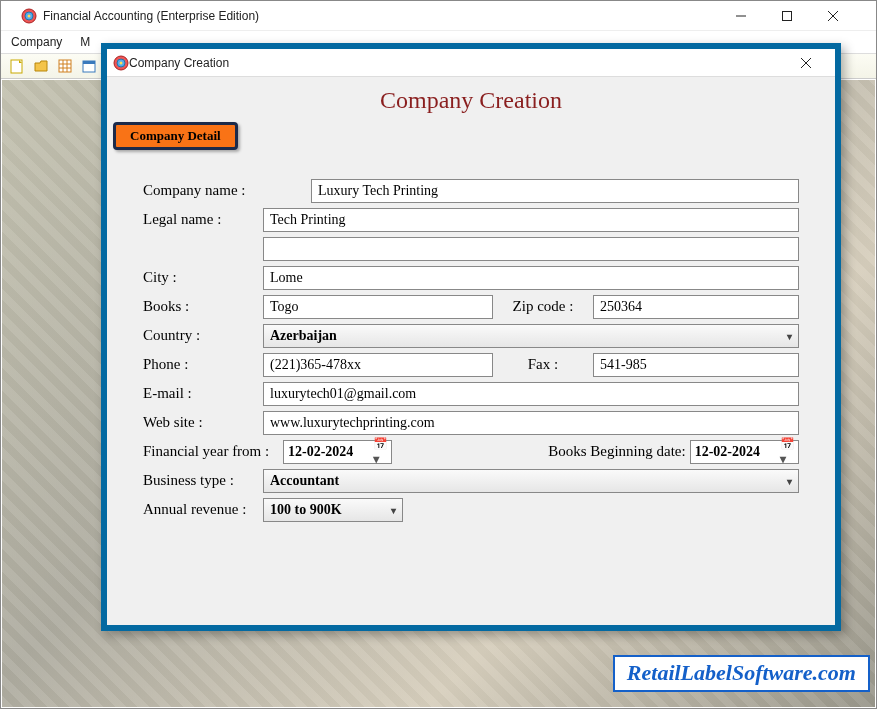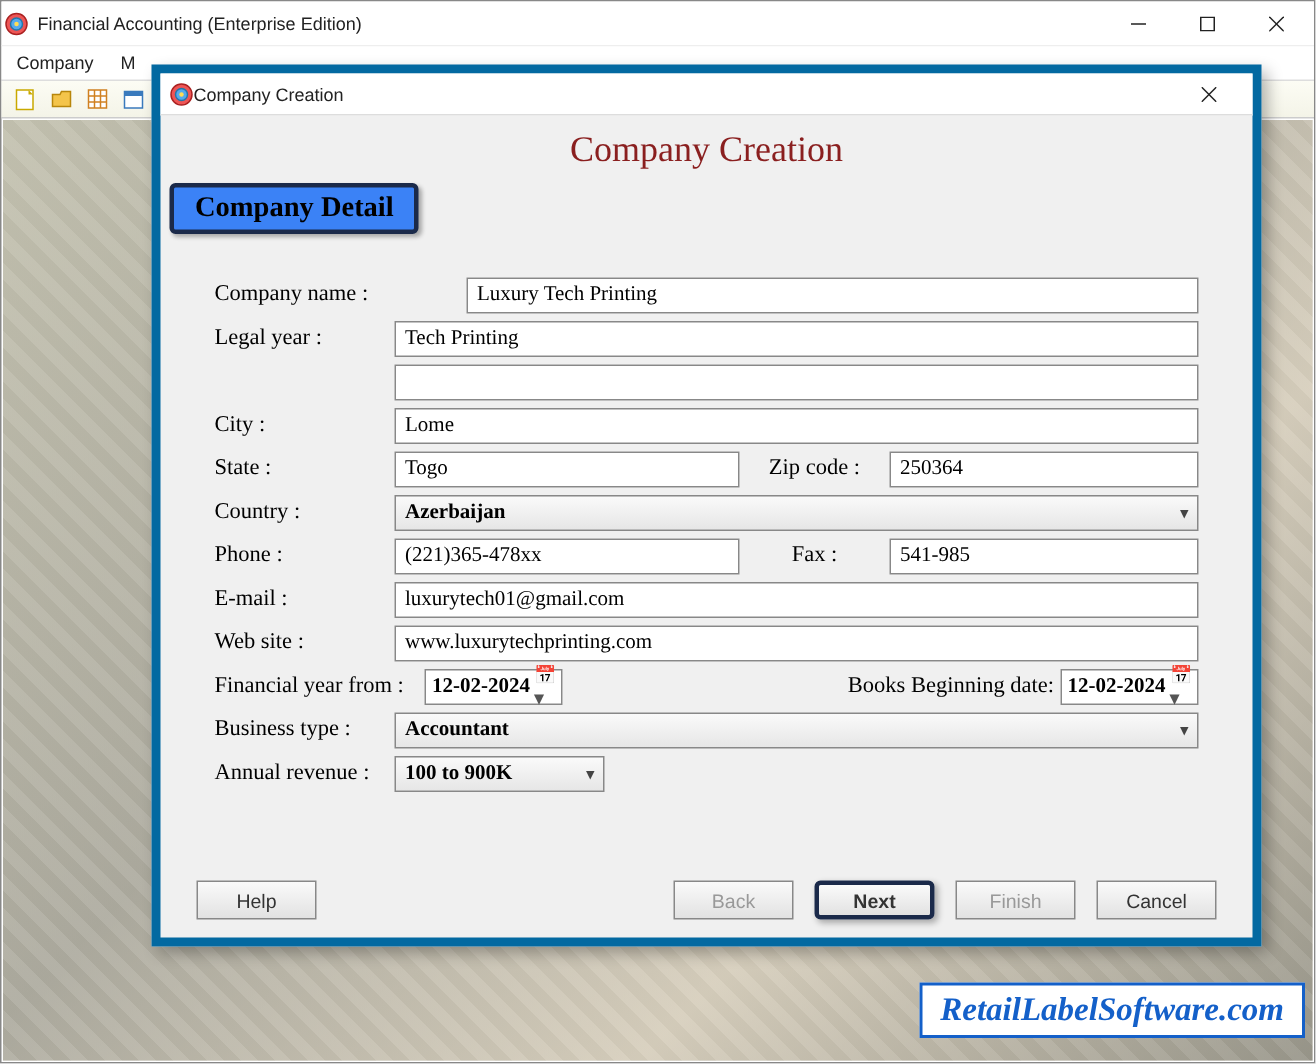--- a/index.html
+++ b/index.html
@@ -17,21 +17,21 @@
   height: 709px;
   background: #fff;
   border: 1px solid #888;
   position: relative;
 }
 .titlebar {
   height: 30px;
   background: #fff;
   display: flex;
   align-items: center;
-  padding: 0 2px;
+  padding: 0 20px;
   border-bottom: 1px solid #eee;
 }
 .titlebar .app-icon { width:16px; height:16px; margin-right:6px; }
 .titlebar .title { flex:1; color:#222; font-size:12px; }
 .win-btn { width:46px; height:30px; display:flex; align-items:center; justify-content:center; color:#333; }
 .menubar {
   height:22px; display:flex; align-items:center; padding:0 10px; gap:18px;
   background:#fff; color:#222; font-size:12px;
 }
 .toolbar {
@@ -57,44 +57,44 @@
   padding:0 6px; border-bottom:1px solid #ddd;
 }
 .dlg-titlebar .title { flex:1; font-size:12px; color:#222; }
 .dlg-close { width:46px; height:28px; display:flex; align-items:center; justify-content:center; cursor:pointer; }
 .dlg-heading {
   text-align:center; font-family:"Times New Roman", serif; font-size:24px;
   color:#8a1f1f; padding:10px 0 8px;
 }
 .section-label {
   position:relative; left:6px; display:inline-block;
-  padding:3px 14px; font-size:19px; font-weight:bold;
+  padding:3px 14px; font-size:13px; font-weight:bold;
   border:3px solid #1b2a4a; border-radius:4px;
-  background:#3b82f6; color:#000;
+  background:#f97316; color:#000;
   font-family:"Times New Roman", serif;
   box-shadow: 2px 2px 3px rgba(0,0,0,0.3);
   text-align: center;
 }
 .form { position:relative; padding:10px 36px 0 36px; }
 .row { display:flex; align-items:center; height:29px; }
 .row .lbl { width:120px; font-family:"Times New Roman", serif; font-size:15px; color:#000; }
 .row .lbl2 { width:100px; display:flex; align-items:center; justify-content:center; font-family:"Times New Roman", serif; font-size:15px; }
 .inp {
   height:24px; border:1px solid #888; background:#fff; padding:0 6px;
   font-family:"Times New Roman", serif; font-size:14px; color:#000;
 }
 .sel {
   height:24px; border:1px solid #888; background:linear-gradient(#fafafa,#e6e6e6);
   font-family:"Times New Roman", serif; font-size:14px; font-weight:bold;
   padding:0 22px 0 6px; position:relative; display:flex; align-items:center;
 }
 .sel .chev { position:absolute; right:6px; top:50%; transform:translateY(-50%); color:#444; font-size:10px;}
 .datebox {
   height:24px; border:1px solid #888; background:#fff; padding:0 4px;
-  display:flex; align-items:center; gap:3px; font-family:"Times New Roman", serif;
+  display:flex; align-items:center; gap:20px; font-family:"Times New Roman", serif;
   font-size:14px; font-weight:bold;
 }
 .date-icon { width:14px; font-size:12px; color:#555;}
 .btnbar {
   position:absolute; left:0; right:0; bottom:12px; display:flex; align-items:center;
   padding:0 24px; gap:14px;
 }
 .btnbar .spacer { flex:1; }
 .btn {
   height:26px; min-width:80px; padding:0 14px;
@@ -206,33 +206,33 @@
     <div class="section-label">Company Detail</div>
 
     <div class="form">
       <div style="height:16px"></div>
 
       <div class="row">
         <span class="lbl">Company name :</span>
         <input class="inp" style="flex: 1 1 0%; margin-left: 48px;" value="Luxury Tech Printing">
       </div>
       <div class="row">
-        <span class="lbl">Legal year :</span>
+        <span class="lbl">Legal name :</span>
         <input class="inp" style="flex: 1 1 0%;" value="Tech Printing">
       </div>
       <div class="row">
         <span class="lbl"></span>
         <input class="inp" style="flex: 1 1 0%;" value="">
       </div>
       <div class="row">
         <span class="lbl">City :</span>
         <input class="inp" style="flex: 1 1 0%;" value="Lome">
       </div>
       <div class="row">
-        <span class="lbl">State :</span>
+        <span class="lbl">Books :</span>
         <input class="inp" style="width: 230px;" value="Togo">
         <span class="lbl2">Zip code :</span>
         <input class="inp" style="flex: 1 1 0%;" value="250364">
       </div>
       <div class="row">
         <span class="lbl">Country :</span>
         <div class="sel" style="flex:1">
           <span>Azerbaijan</span>
           <span class="chev">▾</span>
         </div>
@@ -273,24 +273,16 @@
       </div>
       <div class="row">
         <span class="lbl">Annual revenue :</span>
         <div class="sel" style="width:140px">
           <span>100 to 900K</span>
           <span class="chev">▾</span>
         </div>
       </div>
     </div>
 
-    <div class="btnbar">
-      <div class="btn">Help</div>
-      <div class="spacer"></div>
-      <div class="btn disabled">Back</div>
-      <div class="btn highlight">Next</div>
-      <div class="btn disabled">Finish</div>
-      <div class="btn">Cancel</div>
-    </div>
   </div>
 
   <div class="watermark">RetailLabelSoftware.com</div>
 </div>
 
 </body></html>

